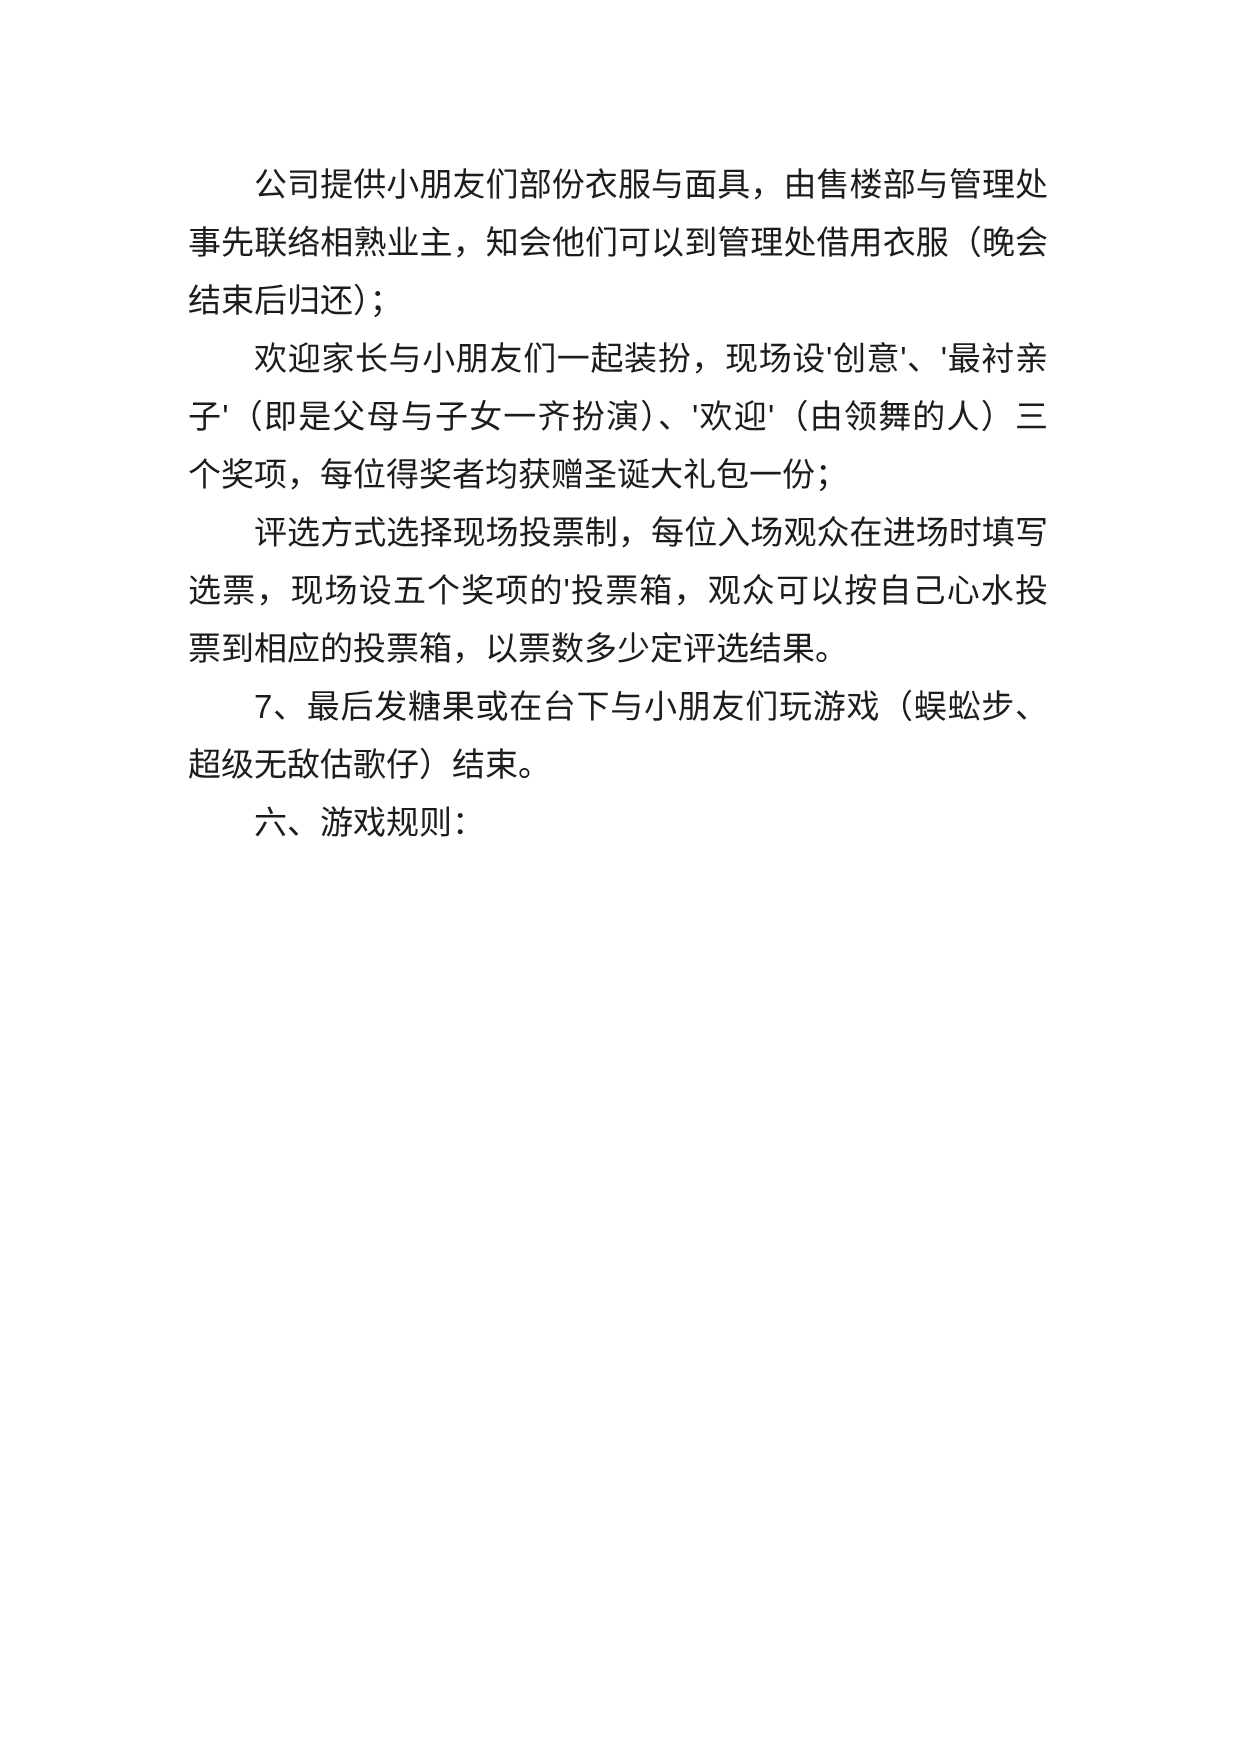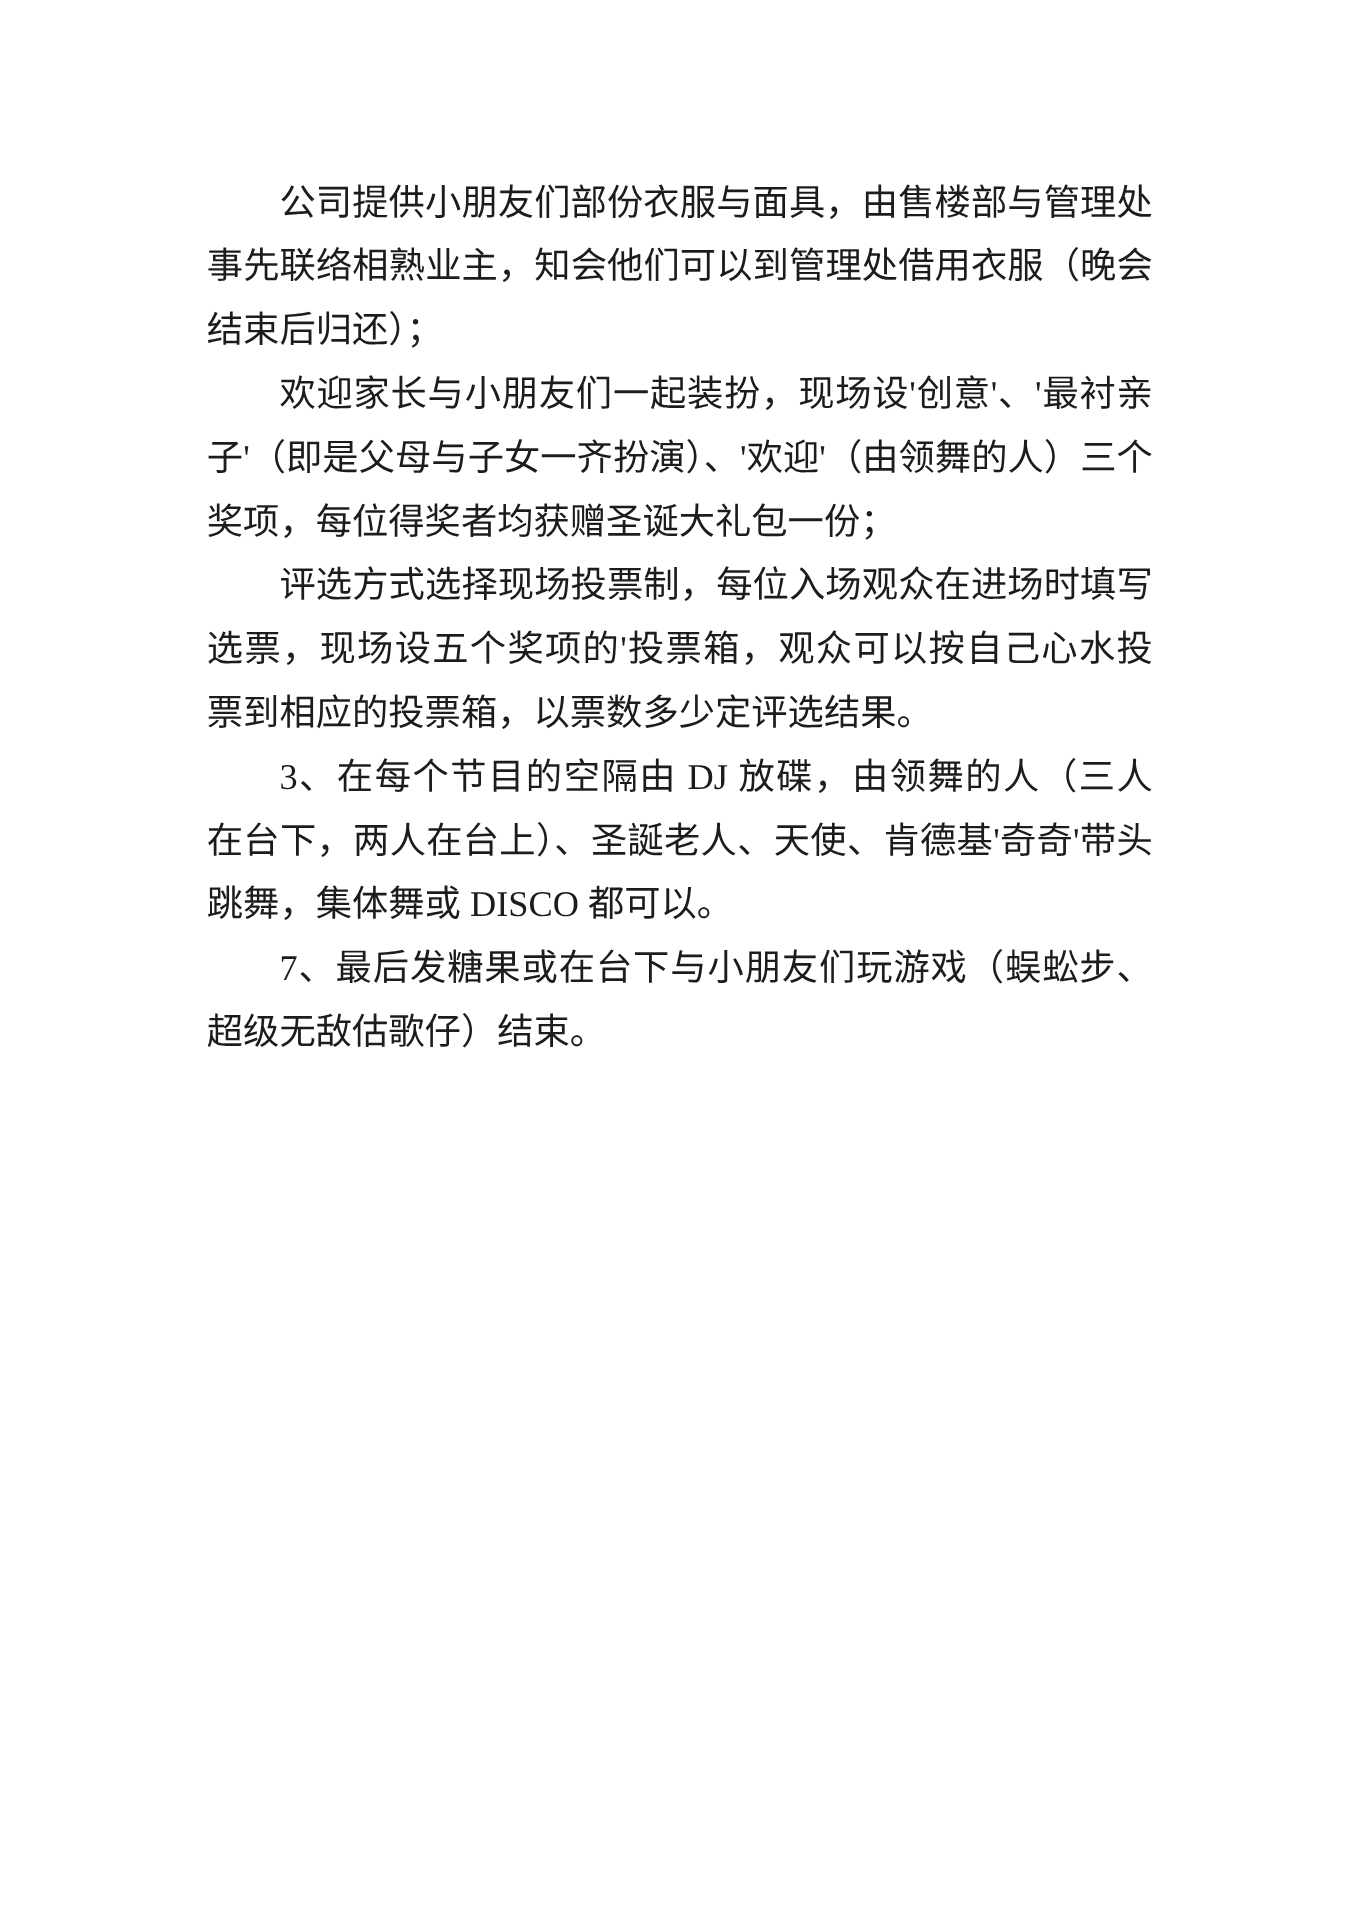--- a/index.html
+++ b/index.html
@@ -12,34 +12,34 @@
     width: 1241px;
     height: 1754px;
     background: #ffffff;
     box-sizing: border-box;
     padding: 156px 193px 0 188px;
     overflow: hidden;
   }
   .para {
     margin: 0;
     padding: 0;
-    font-family: Liberation Serif, serif;
+    font-family: Liberation Sans, sans-serif;
     font-weight: 400;
     font-size: 33px;
     line-height: 58px;
     color: #1c1c1c;
     text-align: justify;
     text-align-last: left;
     text-justify: inter-character;
     text-indent: 2em;
     word-break: break-all;
   }
 </style>
 </head>
 <body>
 
 <main class="page">
   <p class="para">公司提供小朋友们部份衣服与面具，由售楼部与管理处事先联络相熟业主，知会他们可以到管理处借用衣服（晚会结束后归还）；</p>
   <p class="para">欢迎家长与小朋友们一起装扮，现场设'创意'、'最衬亲子'（即是父母与子女一齐扮演）、'欢迎'（由领舞的人）三个奖项，每位得奖者均获赠圣诞大礼包一份；</p>
   <p class="para">评选方式选择现场投票制，每位入场观众在进场时填写选票，现场设五个奖项的'投票箱，观众可以按自己心水投票到相应的投票箱，以票数多少定评选结果。</p>
-  <p class="para">3、在每个节目的空隔由 DJ 放碟，由领舞的人（三人在台下，两人在台上）、圣誕老人、天使、肯德基'奇奇'带头跳舞，集体舞或 DISCO 都可以。</p>
   <p class="para">7、最后发糖果或在台下与小朋友们玩游戏（蜈蚣步、超级无敌估歌仔）结束。</p>
+  <p class="para">六、游戏规则：</p>
 </main>
 
 </body></html>

